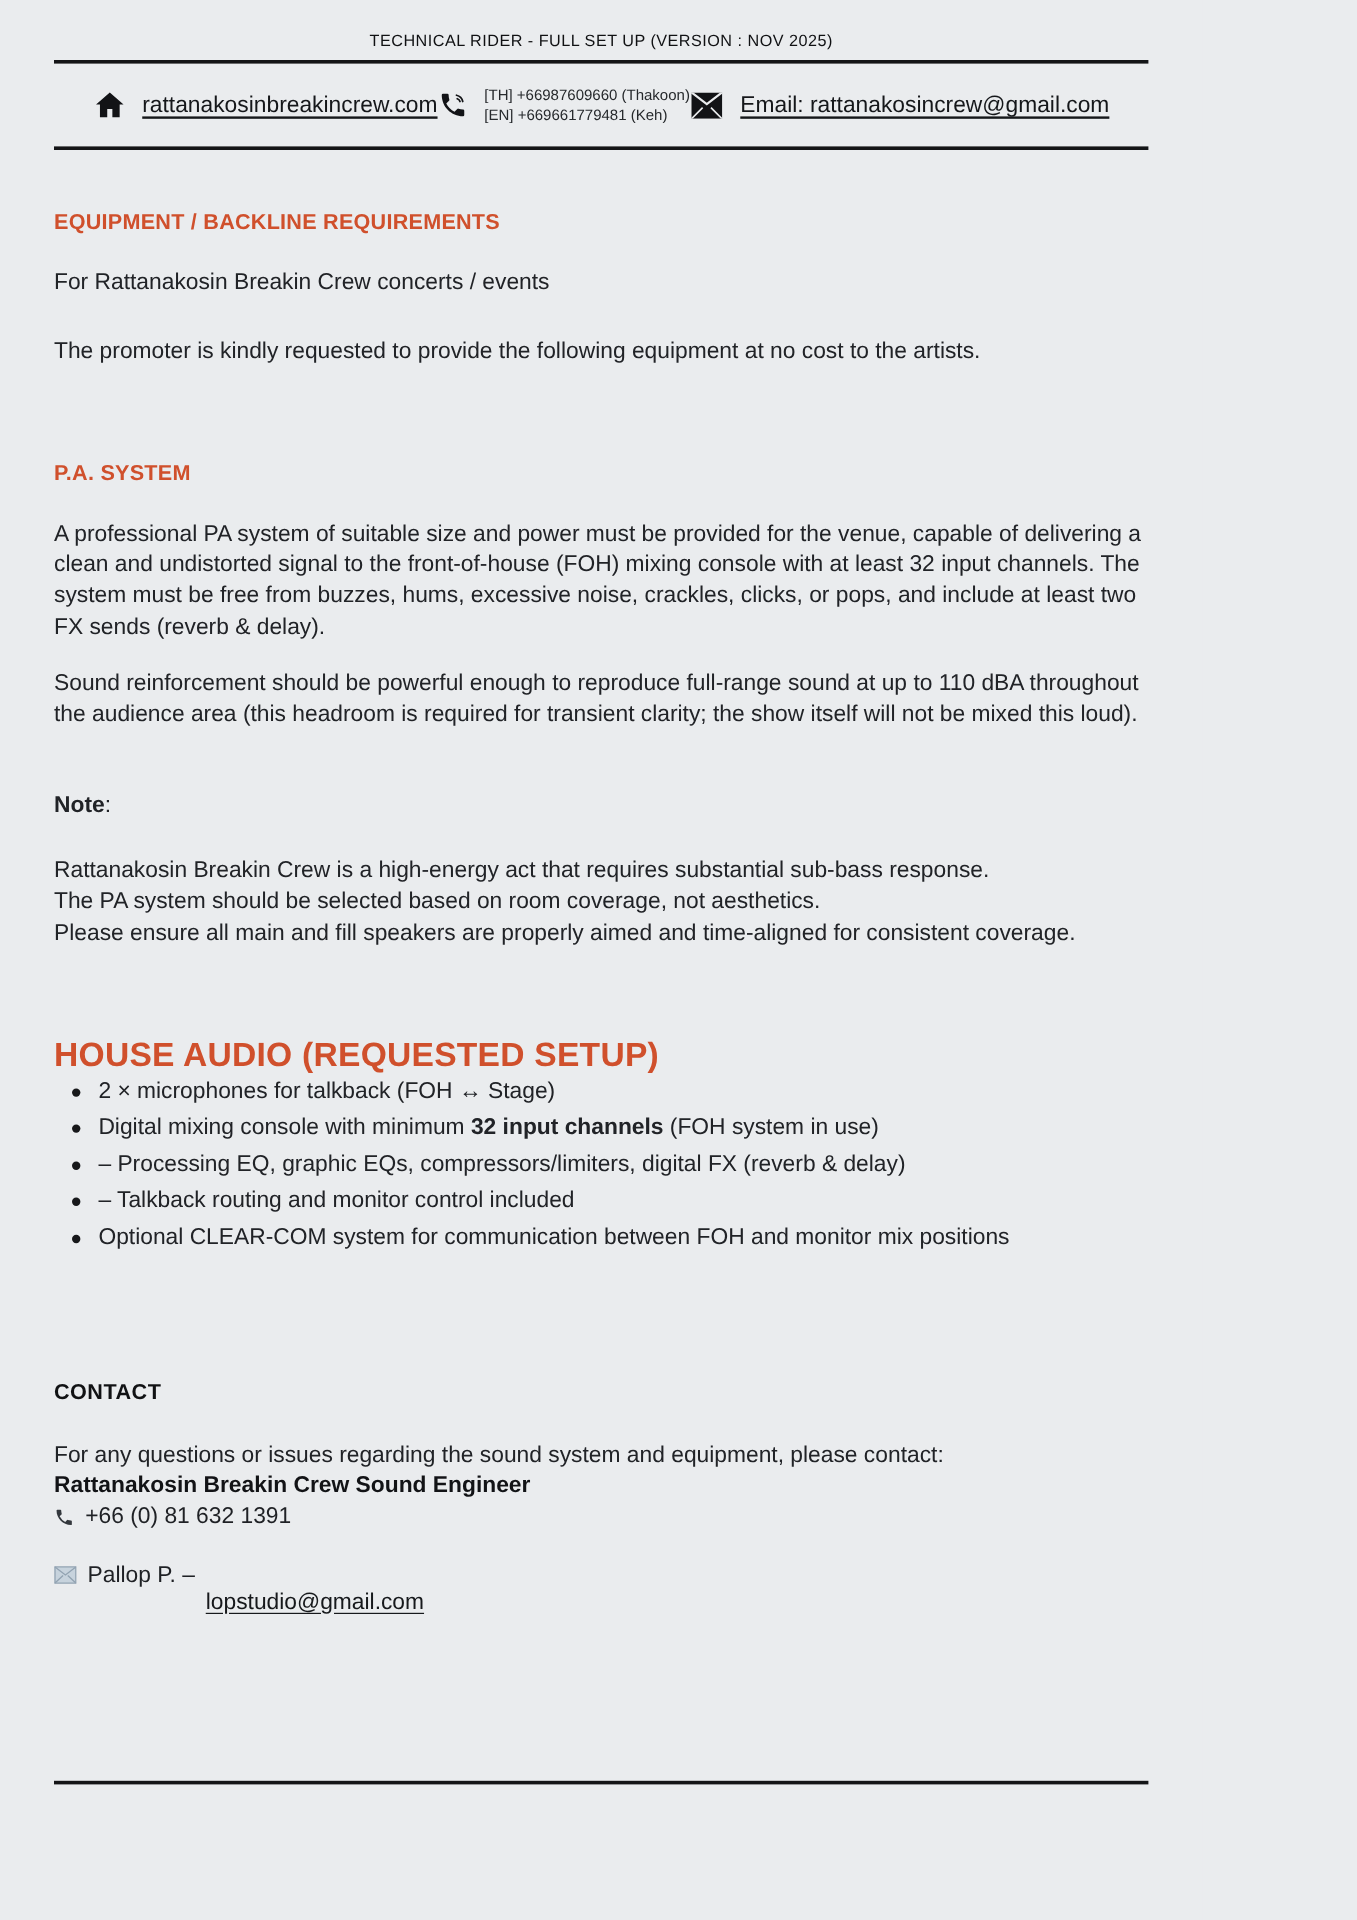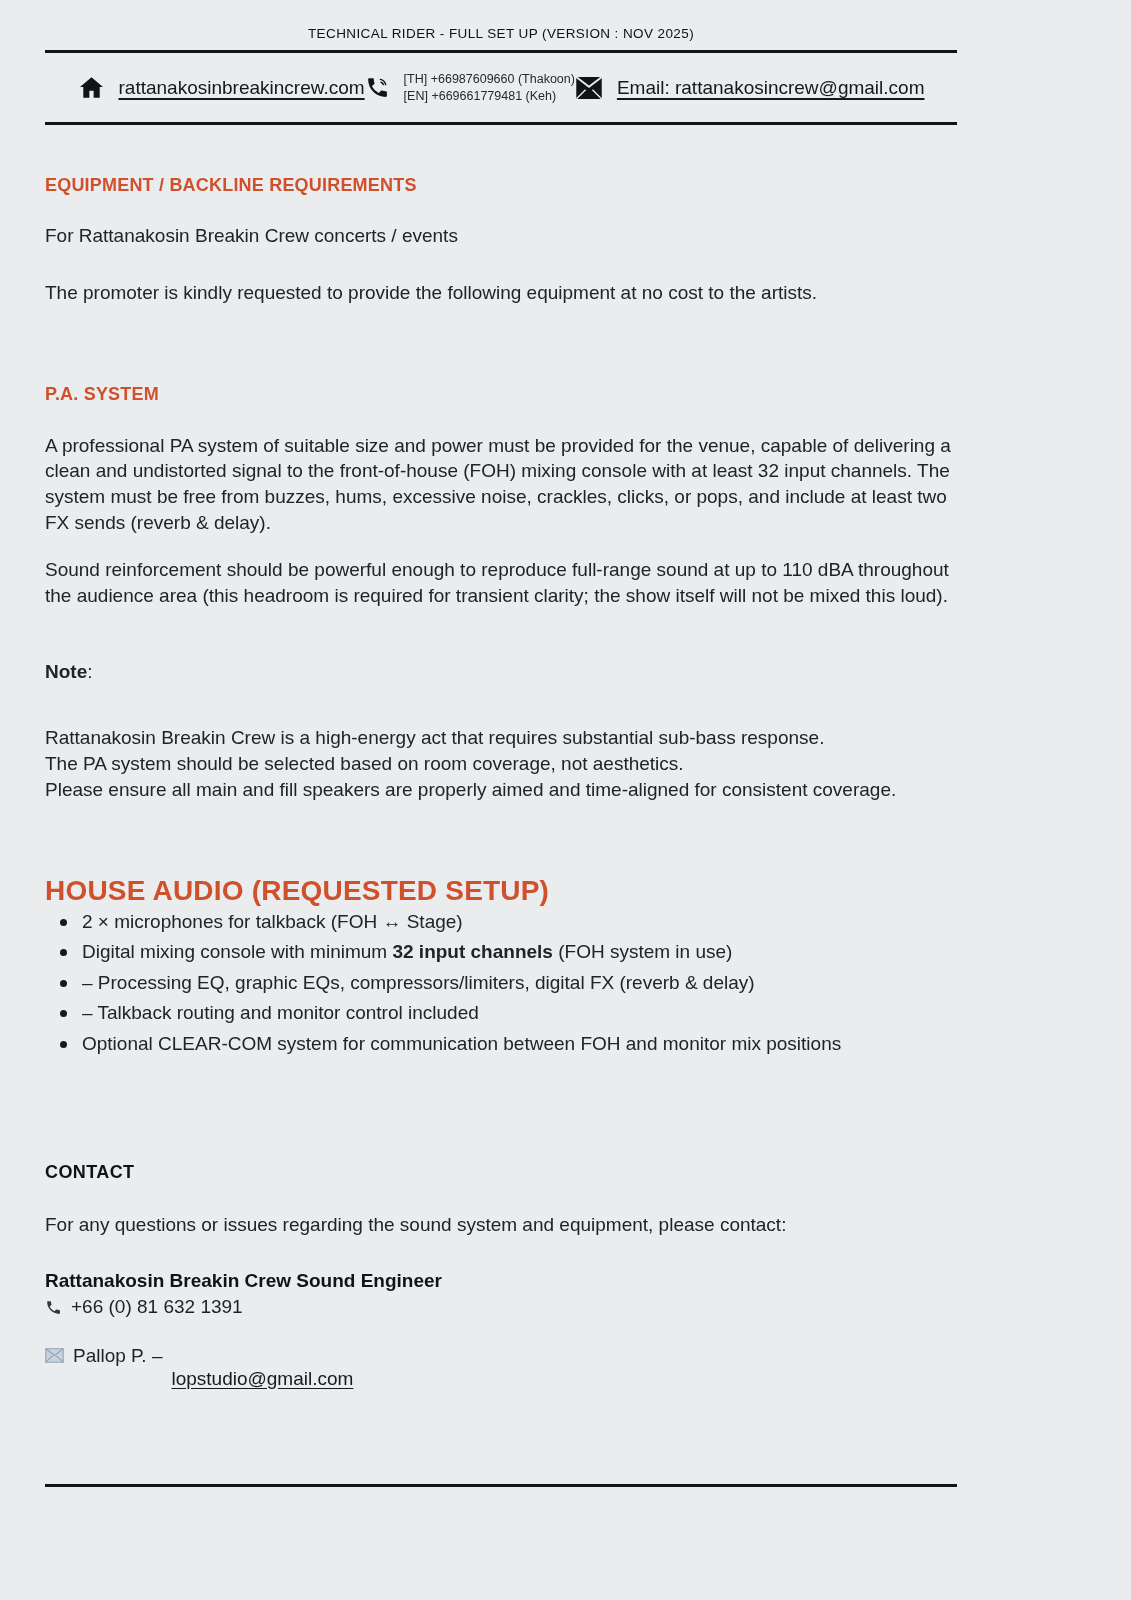--- a/index.html
+++ b/index.html
@@ -43,26 +43,26 @@
 
   p { margin: 0; font-size: 19px; line-height: 25.8px; color: #212327; }
 
   .mt-equip   { margin-top: 50px; }
   .mt-line1   { margin-top: 27px; }
   .mt-line2   { margin-top: 31px; }
   .mt-pa      { margin-top: 78px; }
   .mt-para1   { margin-top: 28px; }
   .mt-para2   { margin-top: 21px; }
   .mt-note    { margin-top: 51px; }
-  .mt-notep   { margin-top: 40px; }
+  .mt-notep   { margin-top: 28px; }
   .mt-house   { margin-top: 72px; }
   .mt-bullets { margin-top: 25px; }
   .mt-contact { margin-top: 102px; }
   .mt-cintro  { margin-top: 29px; }
-  .mt-cname   { margin-top: 31px; }
+  .mt-cname   { }
 
   ul.bullets { margin: 0; padding: 0 0 0 15px; list-style: none; }
   ul.bullets li { display: flex; gap: 15px; font-size: 19px; line-height: 30.6px; color: #212327; }
   .dot { width: 7px; height: 7px; border-radius: 50%; background: #17181a; margin-top: 12px; flex: none; }
 
   .contact-line { display: flex; align-items: center; gap: 9px; font-size: 19px; line-height: 25.5px; }
   .contact-name { font-weight: 700; font-size: 19px; line-height: 26px; color: #121316; }
   .email-link { color: #17191c; text-decoration: underline; text-underline-offset: 3px; margin-top: 46px; }
 
   .footer-rule { position: absolute; left: 45px; right: 45px; top: 1484px; height: 3px; background: #141517; }

